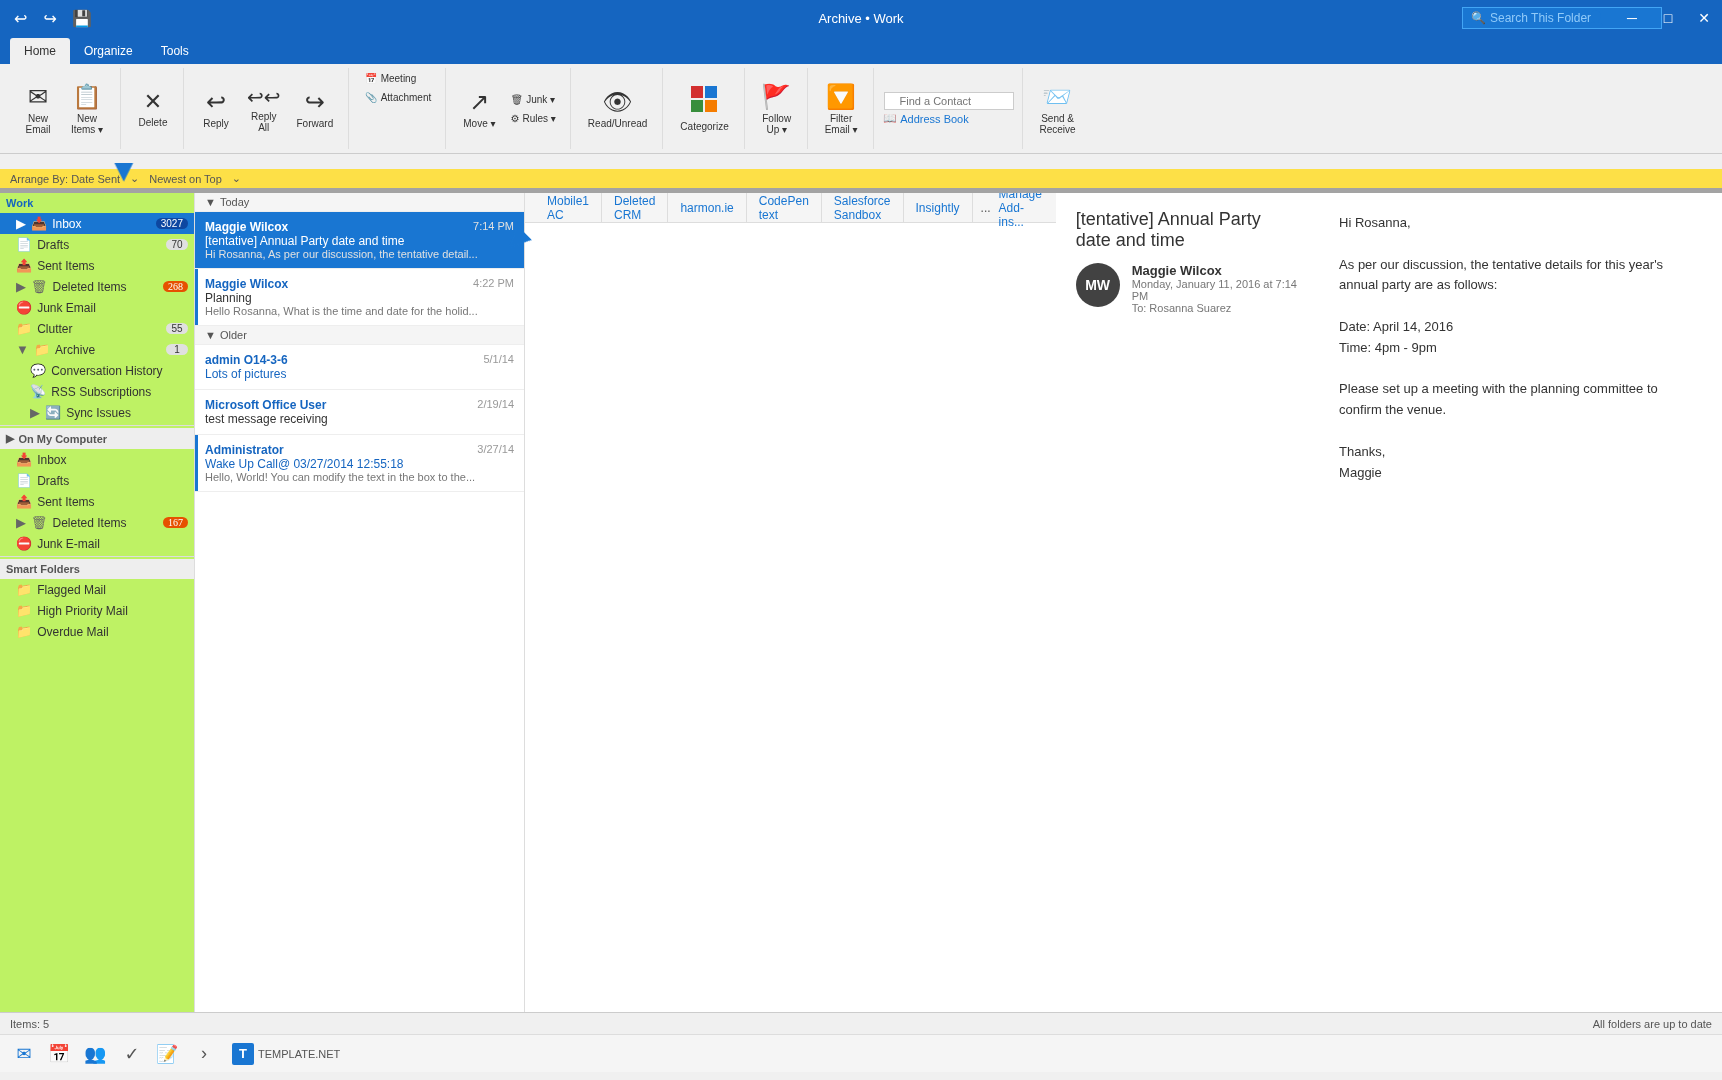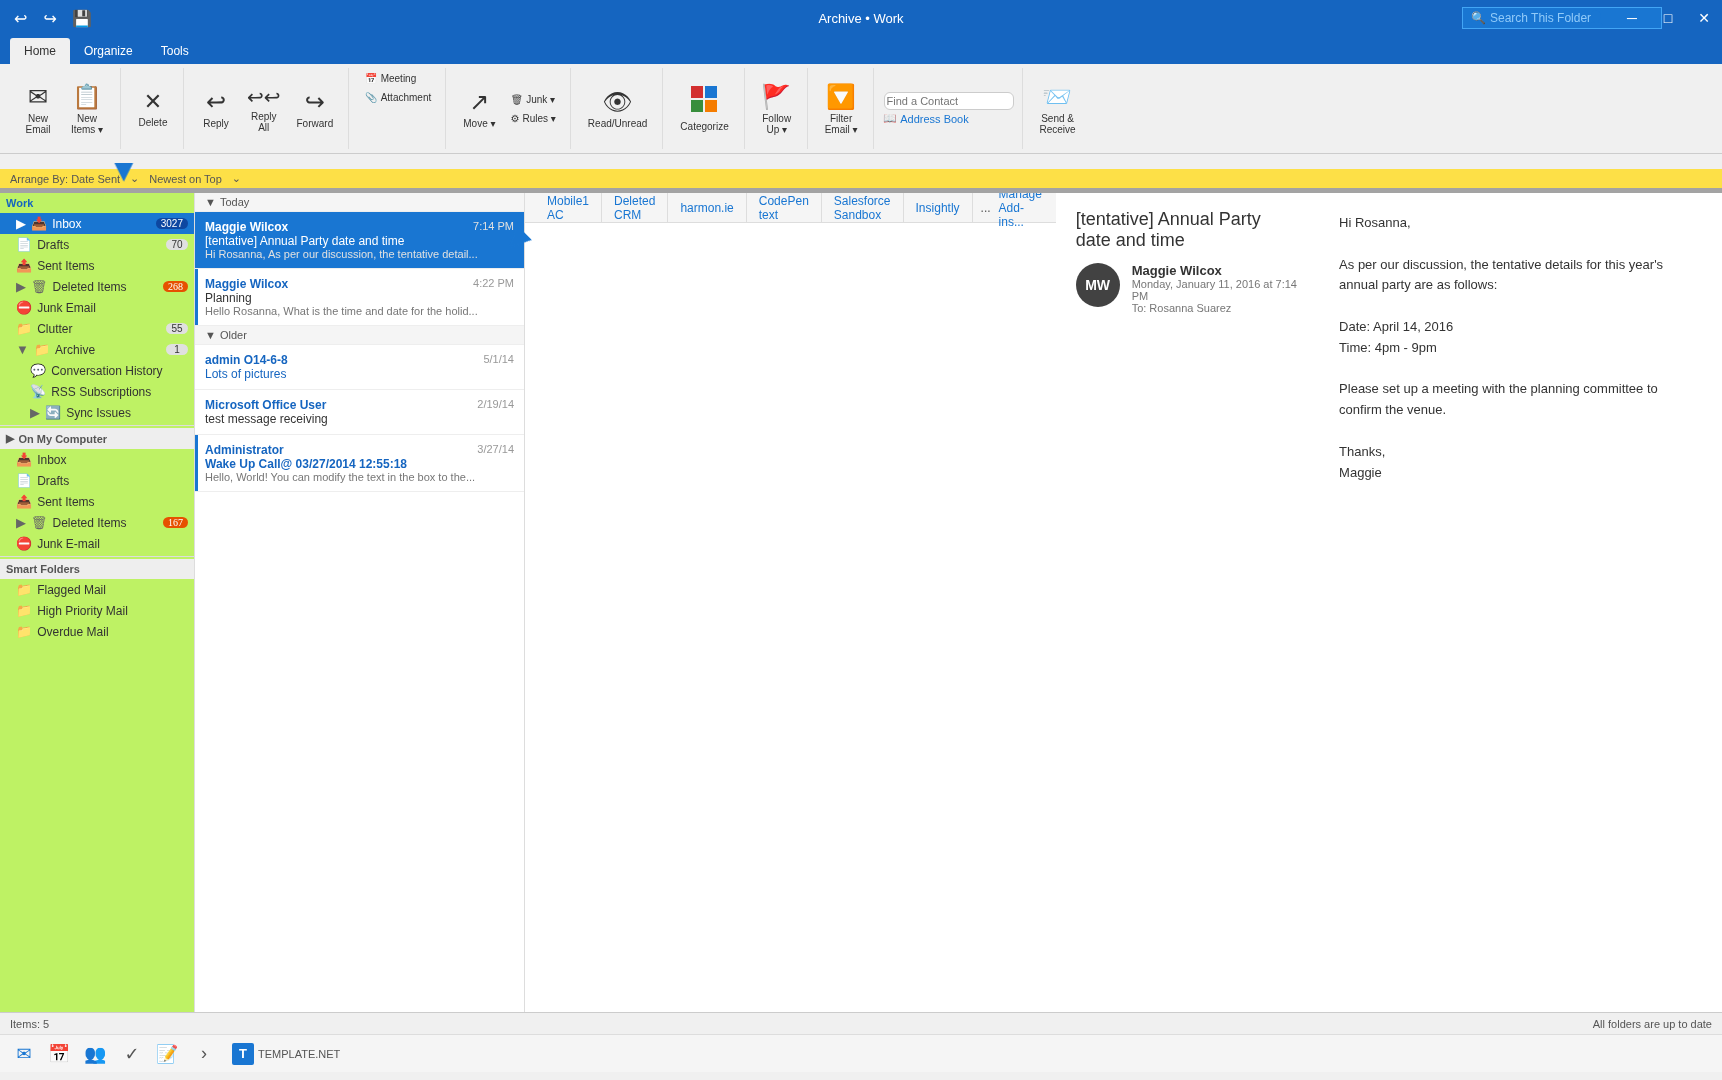--- a/index.html
+++ b/index.html
@@ -375,24 +375,24 @@
     .find-contact-group {
       display: flex;
       flex-direction: column;
       gap: 2px;
       justify-content: center;
       padding: 4px 8px;
       border-right: 1px solid #ddd;
     }
     .find-contact-input {
       border: 1px solid #ccc;
-      padding: 2px 2px;
+      padding: 2px 15px;
       font-size: 11px;
       width: 130px;
-      border-radius: 6px;
+      border-radius: 0;
     }
     .find-contact-link {
       font-size: 11px;
       color: #1976d2;
       cursor: pointer;
       display: flex;
       align-items: center;
       gap: 3px;
     }
 
@@ -694,35 +694,35 @@
         <div class="preview">Hello Rosanna, What is the time and date for the holid...</div>
         <div class="time">4:22 PM</div>
       </div>
 
       <div class="email-date-group">
         <span>▼</span>
         <span>Older</span>
       </div>
 
       <div class="email-item">
-        <div class="sender" style="color:#1565c0;">admin O14-6-8</div>
+        <div class="sender" style="color:#1565c0;">admin O14-3-6</div>
         <div class="subject" style="color:#1565c0;">Lots of pictures</div>
         <div class="time">5/1/14</div>
       </div>
 
       <div class="email-item">
         <div class="sender">Microsoft Office User</div>
         <div class="subject">test message receiving</div>
         <div class="time">2/19/14</div>
       </div>
 
       <div class="email-item" style="position:relative;">
         <div style="position:absolute;left:0;top:0;bottom:0;width:3px;background:#1976d2;"></div>
         <div class="sender" style="color:#1565c0;">Administrator</div>
-        <div class="subject" style="color:#1565c0;font-weight:bold;">Wake Up Call@ 03/27/2014 12:55:18</div>
+        <div class="subject" style="color:#1565c0;">Wake Up Call@ 03/27/2014 12:55:18</div>
         <div class="preview">Hello, World! You can modify the text in the box to the...</div>
         <div class="time">3/27/14</div>
       </div>
     </div>
 
     <div class="email-content">
 
       <div class="addins-bar">
         <div class="addin-tab">Mobile1 AC</div>
         <div class="addin-tab">Deleted CRM</div>

